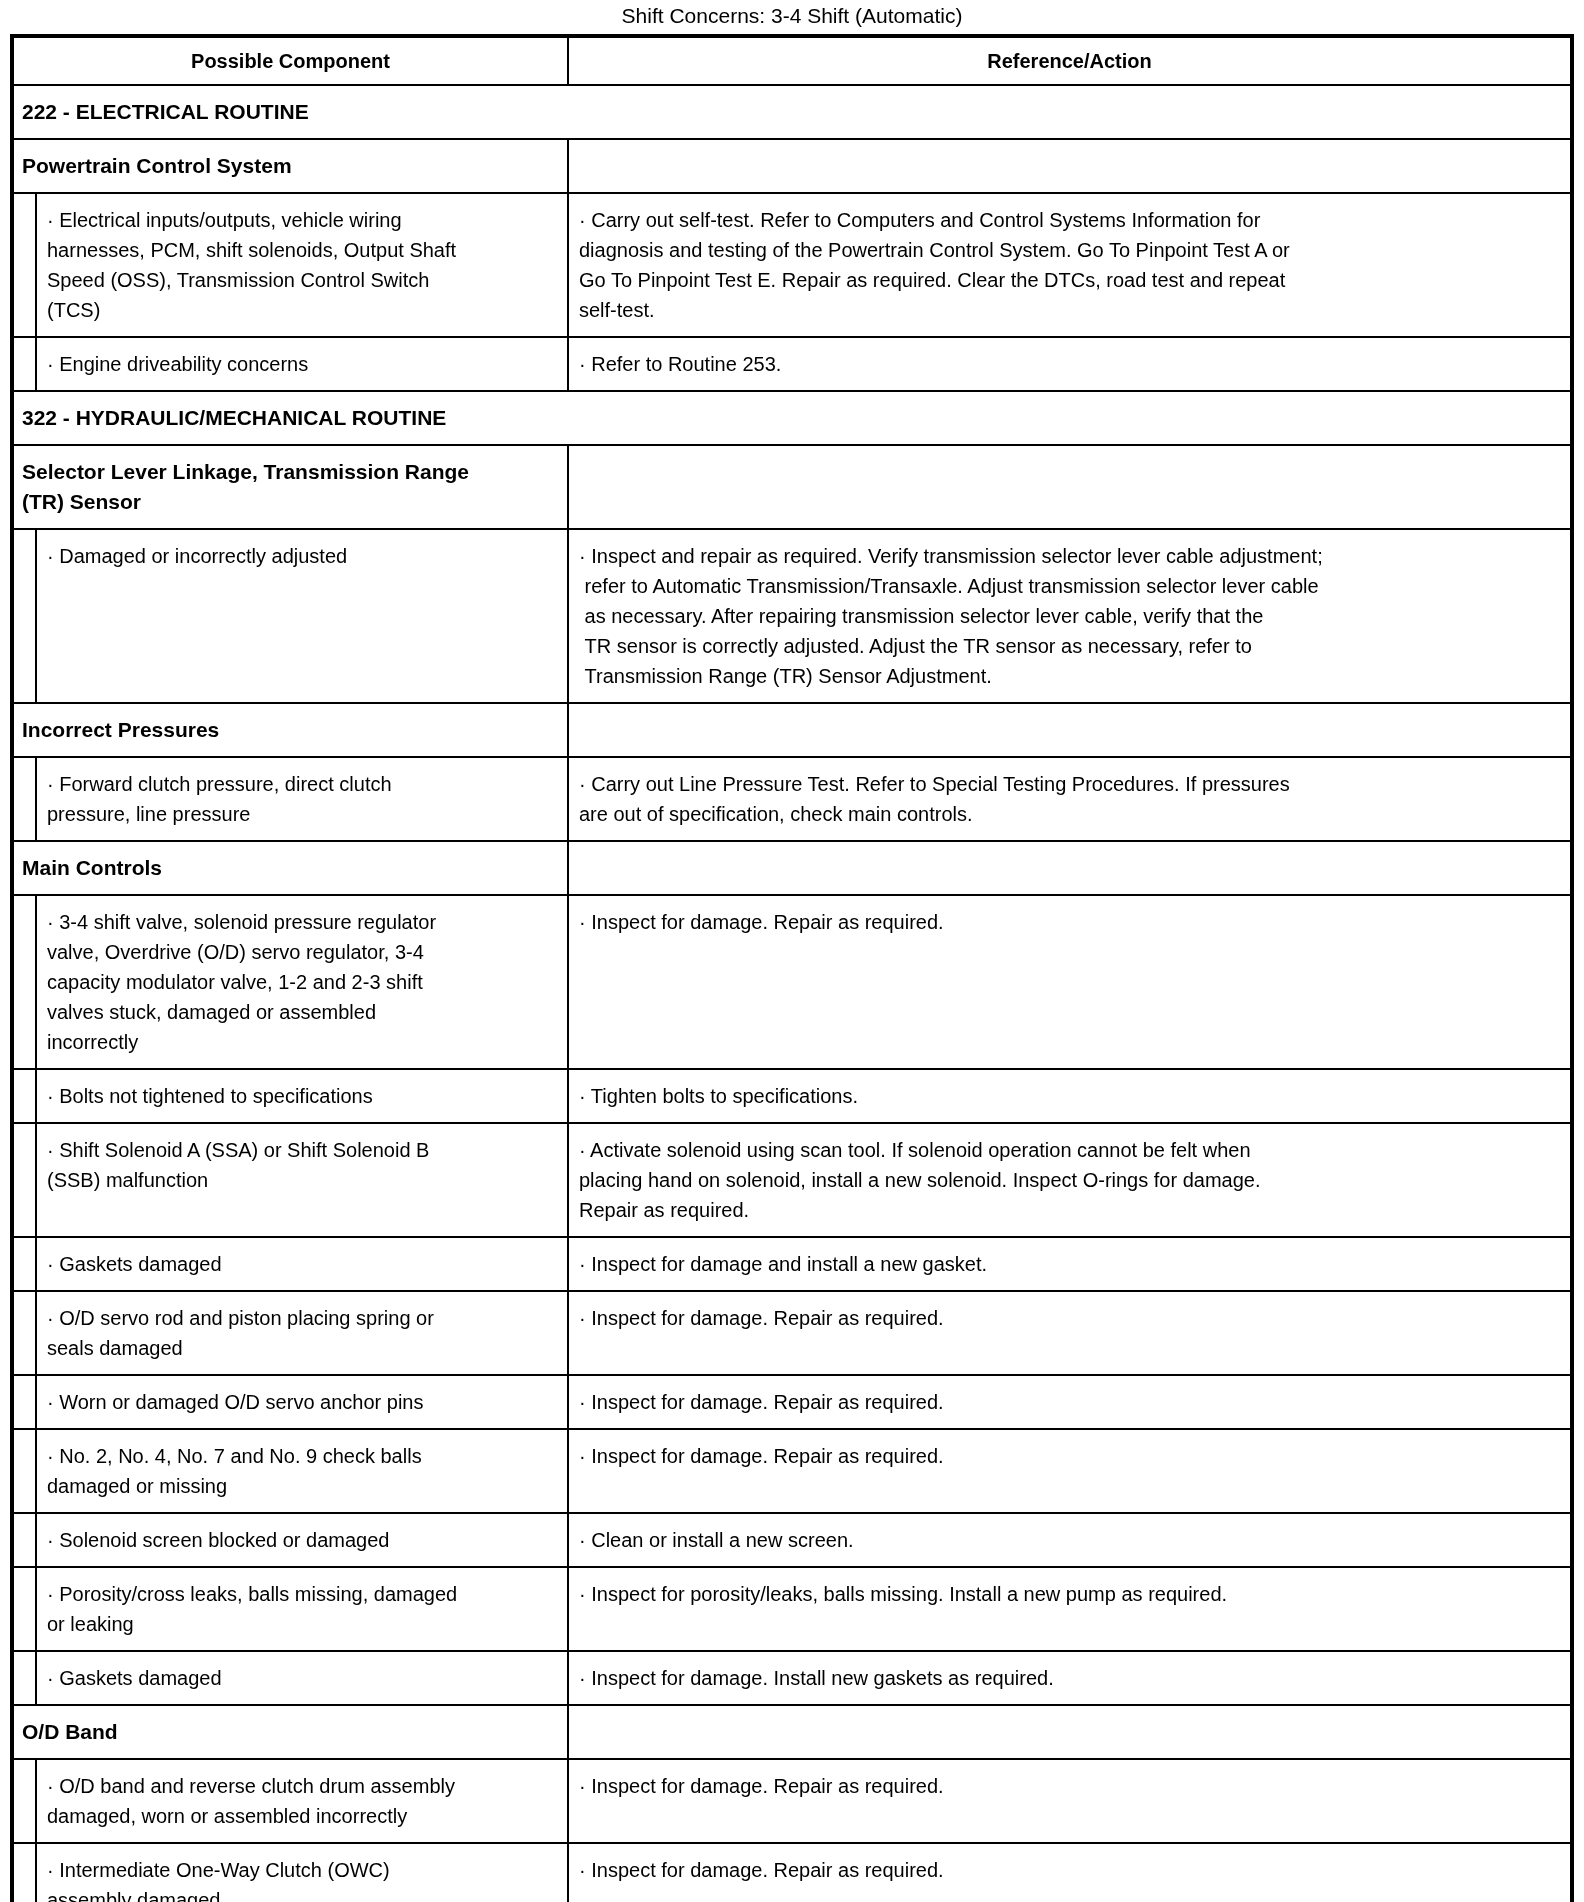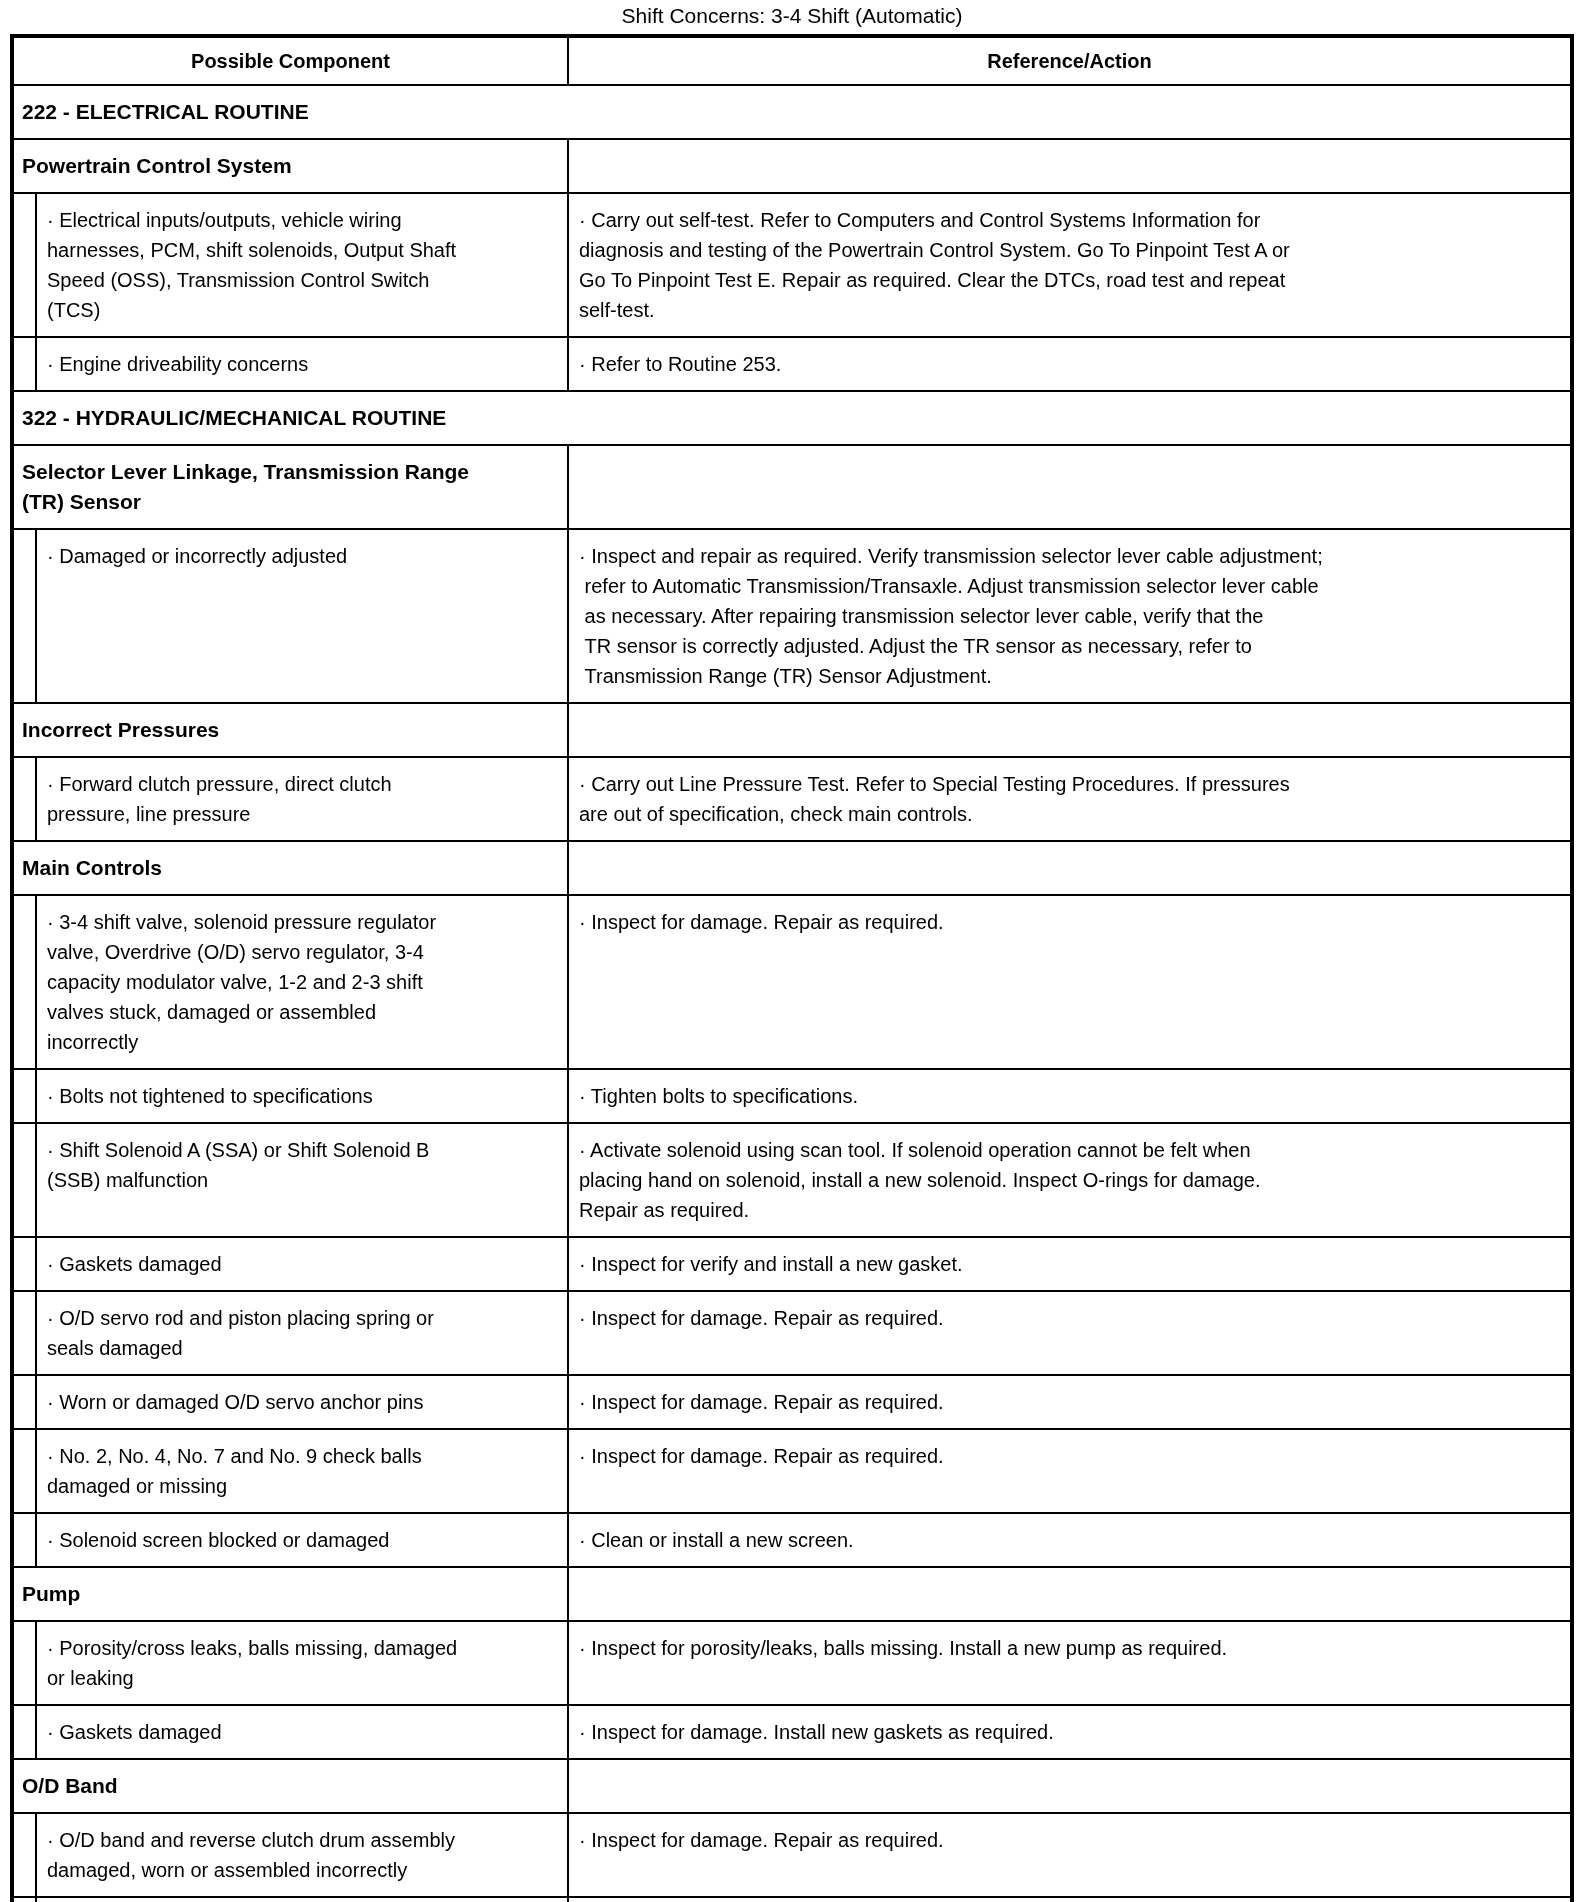--- a/index.html
+++ b/index.html
@@ -154,21 +154,21 @@
           <td class="gutter-cell"></td>
           <td class="component-cell">· Shift Solenoid A (SSA) or Shift Solenoid B
 (SSB) malfunction</td>
           <td class="action-cell">· Activate solenoid using scan tool. If solenoid operation cannot be felt when
 placing hand on solenoid, install a new solenoid. Inspect O-rings for damage.
 Repair as required.</td>
         </tr>
         <tr>
           <td class="gutter-cell"></td>
           <td class="component-cell">· Gaskets damaged</td>
-          <td class="action-cell">· Inspect for verify and install a new gasket.</td>
+          <td class="action-cell">· Inspect for damage and install a new gasket.</td>
         </tr>
         <tr>
           <td class="gutter-cell"></td>
           <td class="component-cell">· O/D servo rod and piston placing spring or
 seals damaged</td>
           <td class="action-cell">· Inspect for damage. Repair as required.</td>
         </tr>
         <tr>
           <td class="gutter-cell"></td>
           <td class="component-cell">· Worn or damaged O/D servo anchor pins</td>
@@ -177,24 +177,20 @@
         <tr>
           <td class="gutter-cell"></td>
           <td class="component-cell">· No. 2, No. 4, No. 7 and No. 9 check balls
 damaged or missing</td>
           <td class="action-cell">· Inspect for damage. Repair as required.</td>
         </tr>
         <tr>
           <td class="gutter-cell"></td>
           <td class="component-cell">· Solenoid screen blocked or damaged</td>
           <td class="action-cell">· Clean or install a new screen.</td>
-        </tr>
-        <tr>
-          <td colspan="2" class="subsection-cell">Pump</td>
-          <td class="empty-cell"></td>
         </tr>
         <tr>
           <td class="gutter-cell"></td>
           <td class="component-cell">· Porosity/cross leaks, balls missing, damaged
 or leaking</td>
           <td class="action-cell">· Inspect for porosity/leaks, balls missing. Install a new pump as required.</td>
         </tr>
         <tr>
           <td class="gutter-cell"></td>
           <td class="component-cell">· Gaskets damaged</td>

